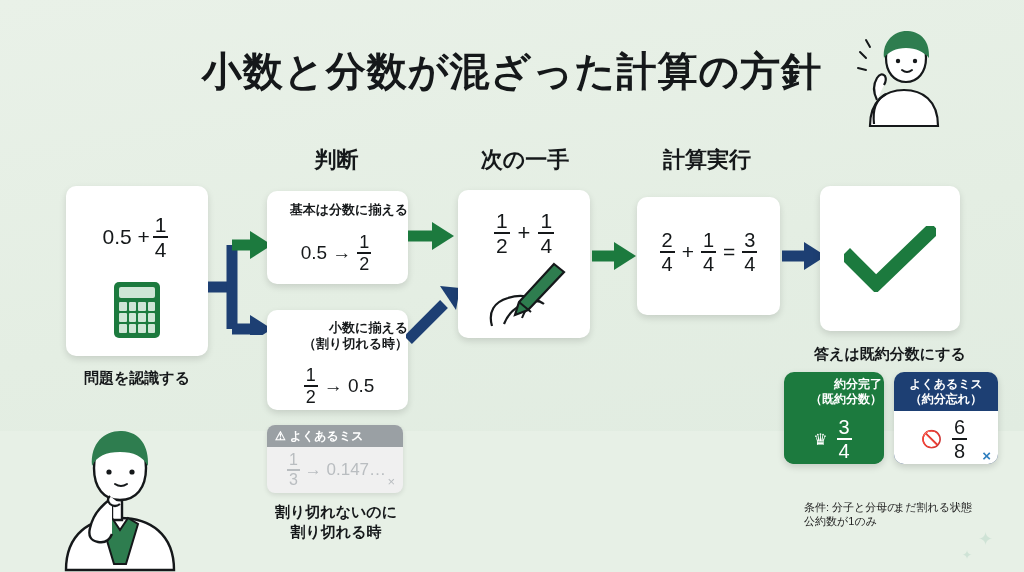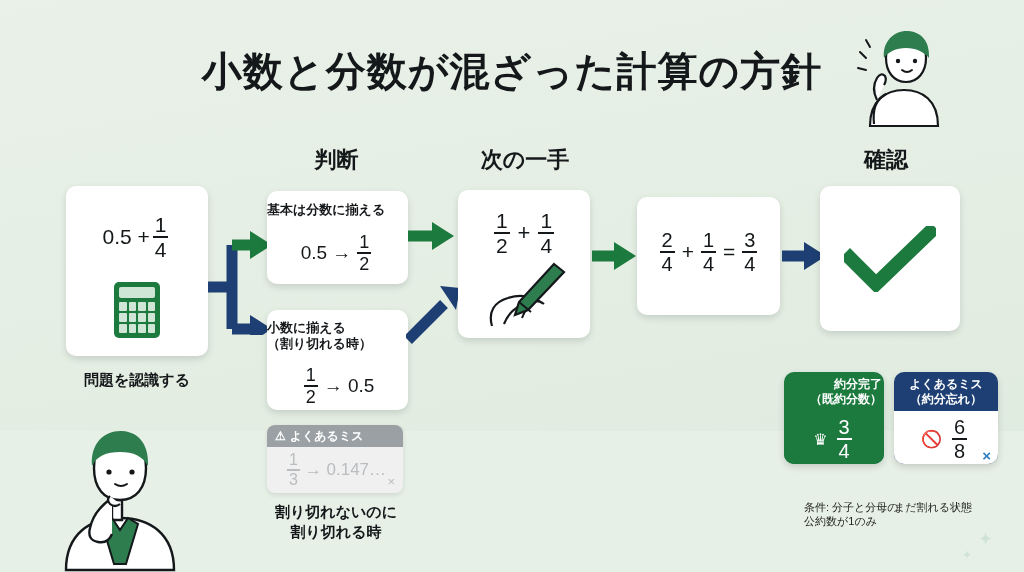--- a/index.html
+++ b/index.html
@@ -70,21 +70,21 @@
     align-items: center;
     justify-content: center;
     color: #15181a;
   }
   
   .minihead {
     position: absolute;
     font-size: 13px;
     font-weight: bold;
     color: #15181a;
-    text-align: left;
+    text-align: right;
     width: 100%;
     line-height: 1.25;
   }
   .arrow { position: absolute; }
   .calc-icon {
     position: absolute;
     width: 46px;
     height: 56px;
     background: #1c7a3e;
     border-radius: 5px;
@@ -200,21 +200,21 @@
     <path d="M63 60 q6 4 12 0" stroke="#15181a" stroke-width="2" fill="none" stroke-linecap="round"></path>
     <path d="M60 74 q-18 12 -22 30 q-3 12 8 14 q10 2 14 -8" fill="#ffffff" stroke="#15181a" stroke-width="2.4"></path>
     <path d="M58 72 q-4 4 0 8 q5 4 10 0" fill="#ffffff" stroke="#15181a" stroke-width="2.2"></path>
   </svg>
 
   <div class="sparkle" style="left:978px; top:528px;">✦</div>
   <div class="sparkle" style="left:962px; top:548px; font-size:12px;">✦</div>
 
   <div class="stage-label" style="left:263px; top:145px; width:147px;">判断</div>
   <div class="stage-label" style="left:451px; top:145px; width:148px;">次の一手</div>
-  <div class="stage-label" style="left:812px; top:145px; width:148px;">確認</div>
+  <div class="stage-label" style="left:632px; top:145px; width:150px;">計算実行</div>
 
   <div class="card" style="left:66px; top:186px; width:142px; height:170px;">
     <div class="expr" style="position:absolute; left:0; top:28px; width:100%; font-size:21px;">
       <span>0.5 +</span>
       <span class="frac" style="font-size:21px;">
         <span class="num">1</span>
         <span class="den">4</span>
       </span>
     </div>
     <div class="calc-icon" style="left:48px; top:96px;">
@@ -228,21 +228,21 @@
           <i></i>
           <i></i>
           <i></i>
           <i></i>
           <i></i>
           <i></i>
           <i></i>
       </div>
     </div>
   </div>
-  <div class="caption" style="left:56px; top:370px; width:162px;">問題を認識する</div>
+  <div class="caption" style="left:56px; top:370px; width:162px;font-family:Liberation Mono, monospace;">問題を認識する</div>
 
   <svg class="arrow" style="left:206px; top:225px;" width="70" height="110" viewBox="0 0 70 110">
     <path d="M2 62 H26" stroke="#1d3f73" stroke-width="11" fill="none"></path>
     <path d="M26 20 V104" stroke="#1d3f73" stroke-width="11" fill="none"></path>
     <path d="M26 20 H44" stroke="#1c7a3e" stroke-width="11" fill="none"></path>
     <path d="M44 6 l22 14 l-22 14 z" fill="#1c7a3e"></path>
     <path d="M26 104 H44" stroke="#1d3f73" stroke-width="11" fill="none"></path>
     <path d="M44 90 l22 14 l-22 14 z" fill="#1d3f73"></path>
   </svg>
 
@@ -343,20 +343,21 @@
   <svg class="arrow" style="left:782px; top:240px;" width="46" height="32" viewBox="0 0 46 32">
     <path d="M0 16 H24" stroke="#1d3f73" stroke-width="11" fill="none"></path>
     <path d="M22 2 l22 14 l-22 14 z" fill="#1d3f73"></path>
   </svg>
 
   <div class="card" style="left:820px; top:186px; width:140px; height:145px;">
     <svg class="check" style="left:24px; top:40px;" width="92" height="66" viewBox="0 0 92 66">
       <path d="M6 32 L32 58 L86 6" stroke="#1c7a3e" stroke-width="14" fill="none" stroke-linecap="square"></path>
     </svg>
   </div>
+  <div class="caption" style="left:790px; top:344px; width:200px;">答えは既約分数にする</div>
 
   <div class="result-card" style="left:784px; top:372px; width:100px; height:92px; background:#1c7a3e;">
     <div class="result-head" style="white-space:pre-line;text-align:right;"><span>約分完了
 （既約分数）</span></div>
     <div class="result-body" style="background:#1c7a3e; color:#ffffff;">
       <span style="font-size:16px;">♛</span>
       <span class="frac" style="font-size:20px;">
         <span class="num">3</span>
         <span class="den">4</span>
       </span>

